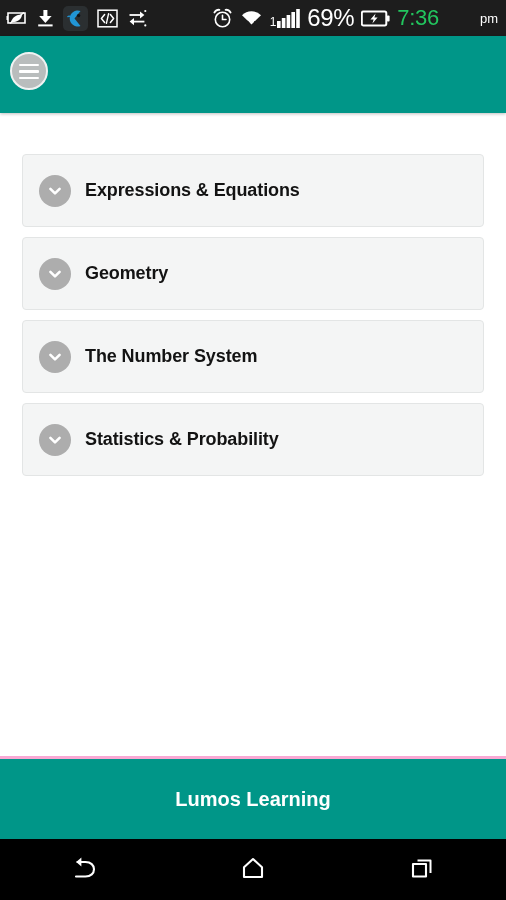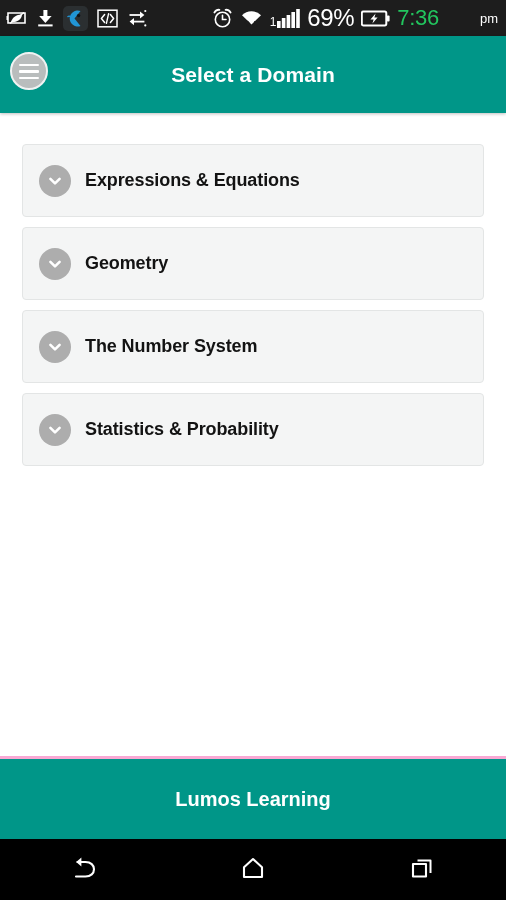--- a/index.html
+++ b/index.html
@@ -121,21 +121,21 @@
     color: #ffffff;
     font-size: 21px;
     font-weight: bold;
     letter-spacing: 0.1px;
   }
 
   
   .content {
     flex: 1 1 auto;
     background: #ffffff;
-    padding: 31px 22px 0 22px;
+    padding: 41px 22px 0 22px;
     overflow: hidden;
   }
   .domain-card {
     height: 73px;
     background: #f4f5f5;
     border: 1px solid #e3e5e5;
     border-radius: 4px;
     display: flex;
     align-items: center;
     padding: 0 16px;
@@ -293,21 +293,20 @@
       <span class="sb-ampm">pm</span>
     </div>
   </div>
 
   <div class="app-bar">
     <div class="menu-btn">
       <span></span>
       <span></span>
       <span></span>
     </div>
-    <div class="app-title">Select a Domain</div>
   </div>
 
   <div class="content">
 
     <div class="domain-card">
       <span class="chevron-circle">
         <svg width="18" height="18" viewBox="0 0 18 18">
           <path d="M4.4 6.8 L9 11.4 L13.6 6.8" fill="none" stroke="#ffffff" stroke-width="2.6" stroke-linecap="round" stroke-linejoin="round"></path>
         </svg>
       </span>

